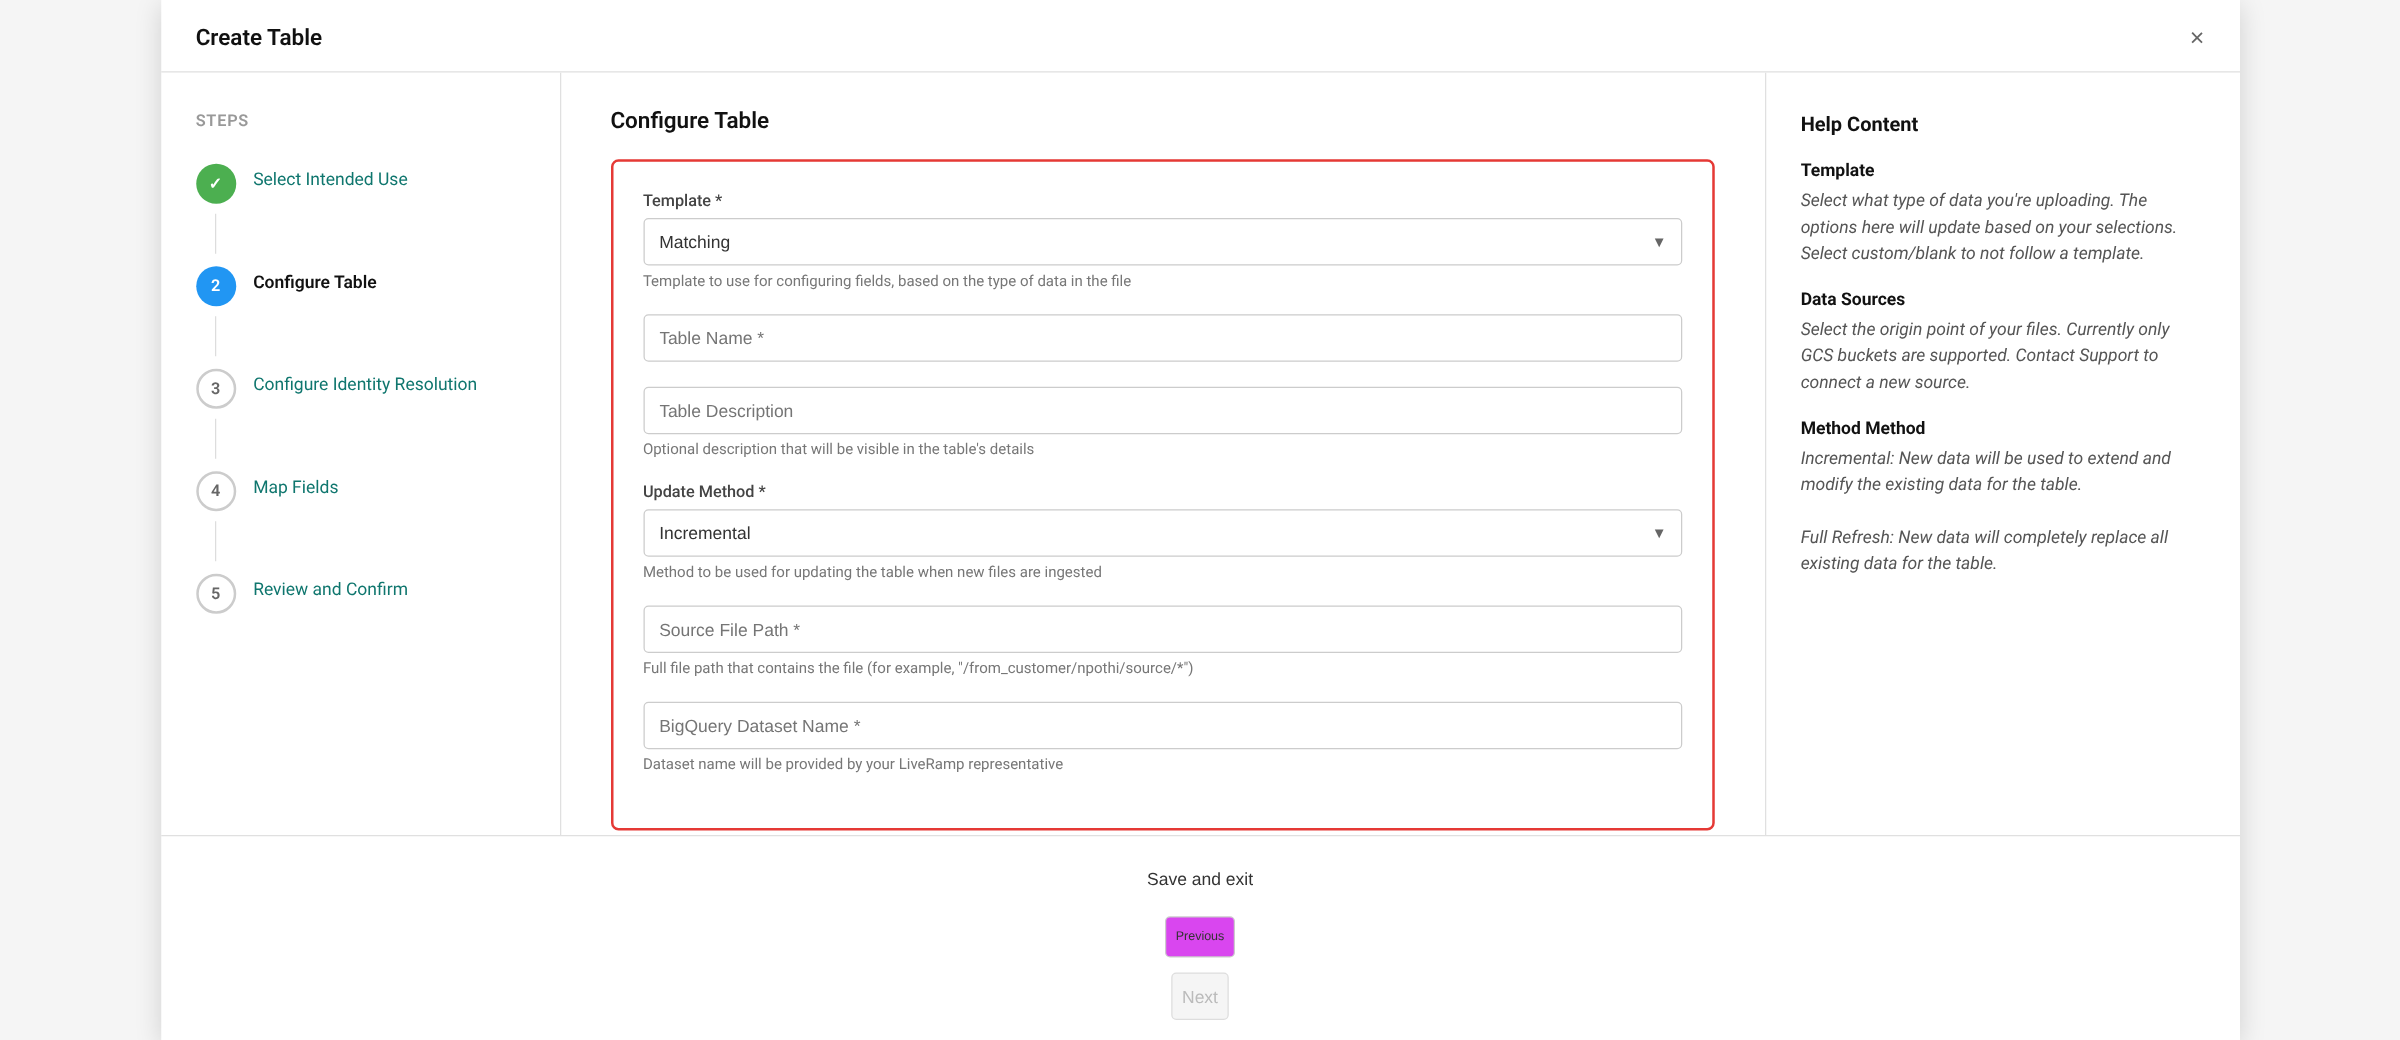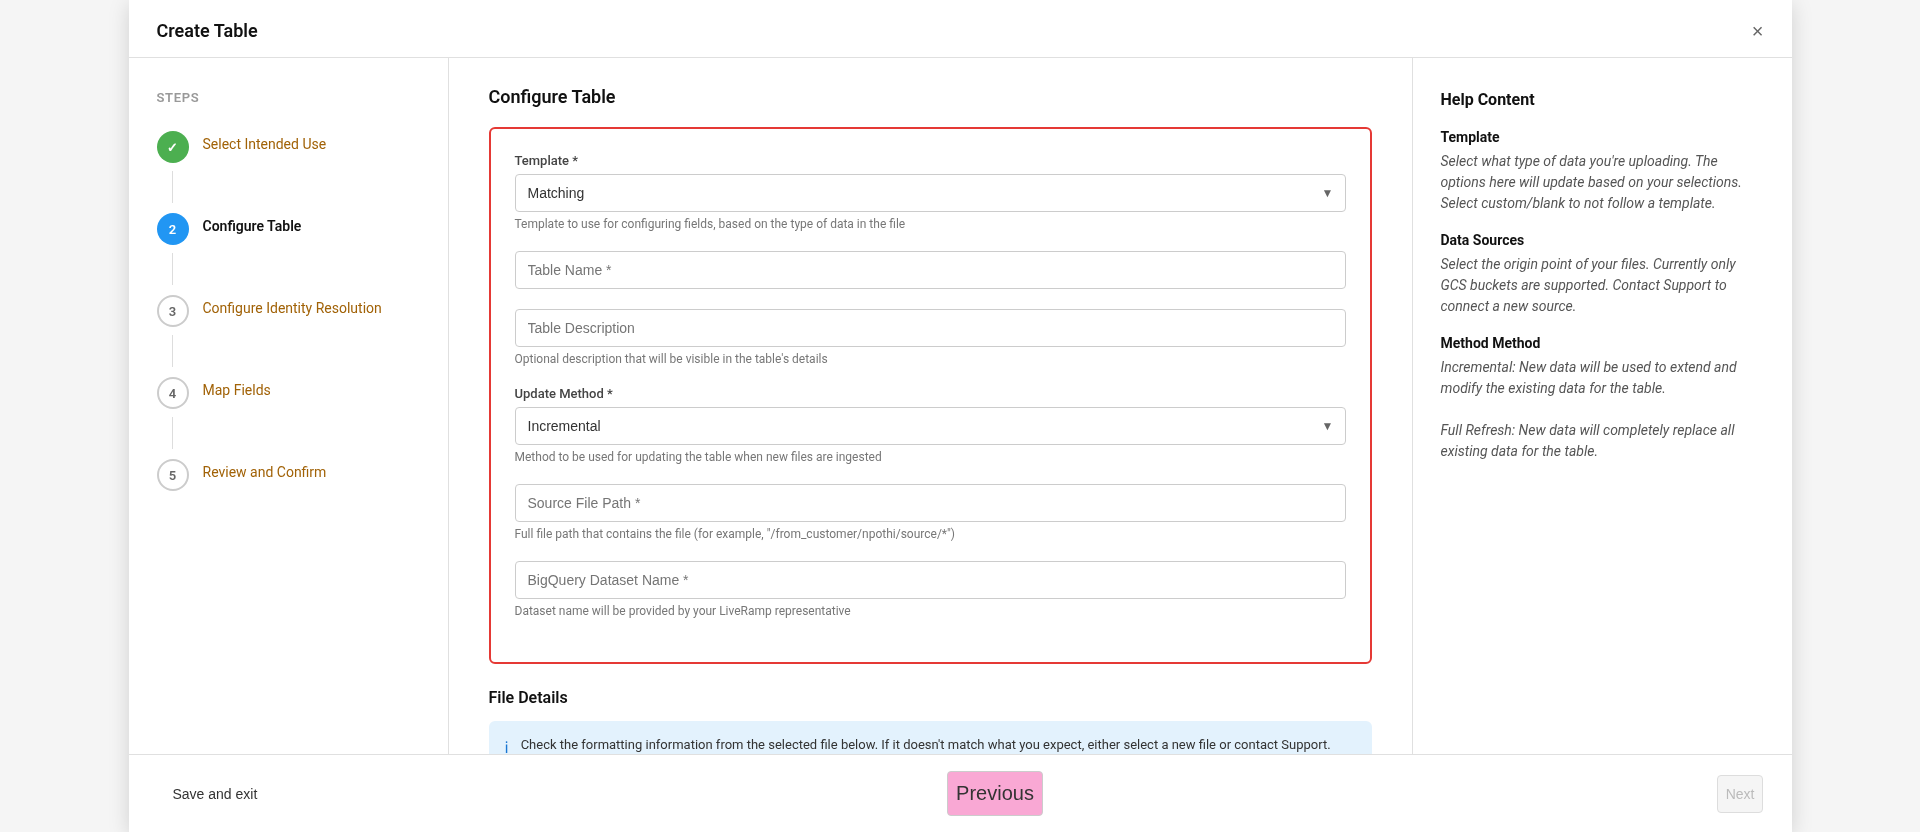--- a/index.html
+++ b/index.html
@@ -84,21 +84,21 @@
       background: #2196f3;
       color: white;
     }
     .step-circle.inactive {
       background: white;
       color: #666;
       border: 2px solid #ccc;
     }
     .step-label {
       font-size: 14px;
-      color: #a16207;
+      color: #0f766e;
       padding-top: 6px;
       line-height: 1.4;
     }
     .step-label.active {
       font-weight: 600;
       color: #111;
     }
     .step-wrapper {
       display: flex;
       flex-direction: column;
@@ -243,35 +243,36 @@
     }
 
     
     .modal-footer {
       display: flex;
       align-items: center;
       justify-content: space-between;
       padding: 16px 28px;
       border-top: 1px solid #e0e0e0;
       gap: 12px;
+      flex-direction: column;
     }
     .btn-save {
       background: none;
       border: none;
       cursor: pointer;
       font-size: 14px;
       color: #333;
       padding: 10px 16px;
     }
     .btn-previous {
-      background: #f9a8d4;
+      background: #d946ef;
       border: 1px solid #ccc;
       border-radius: 4px;
       cursor: pointer;
-      font-size: 20px;
+      font-size: 10px;
       color: #333;
       padding: 10px 8px;
       font-weight: 500;
     }
     .btn-next {
       background: #f5f5f5;
       border: 1px solid #ddd;
       border-radius: 4px;
       cursor: pointer;
       font-size: 14px;

